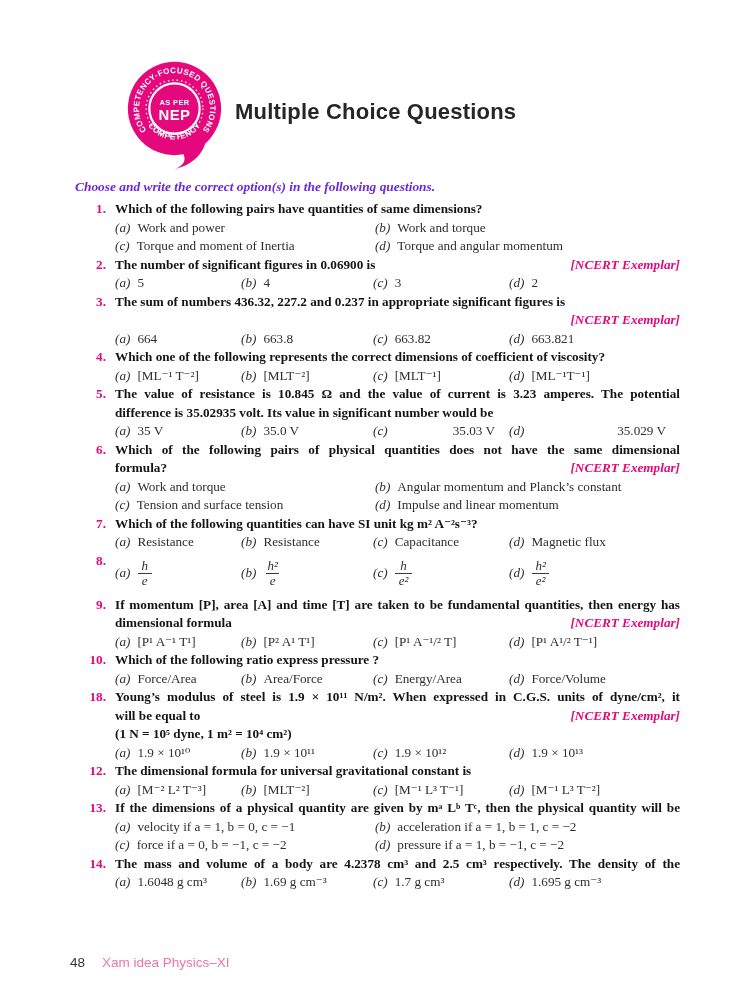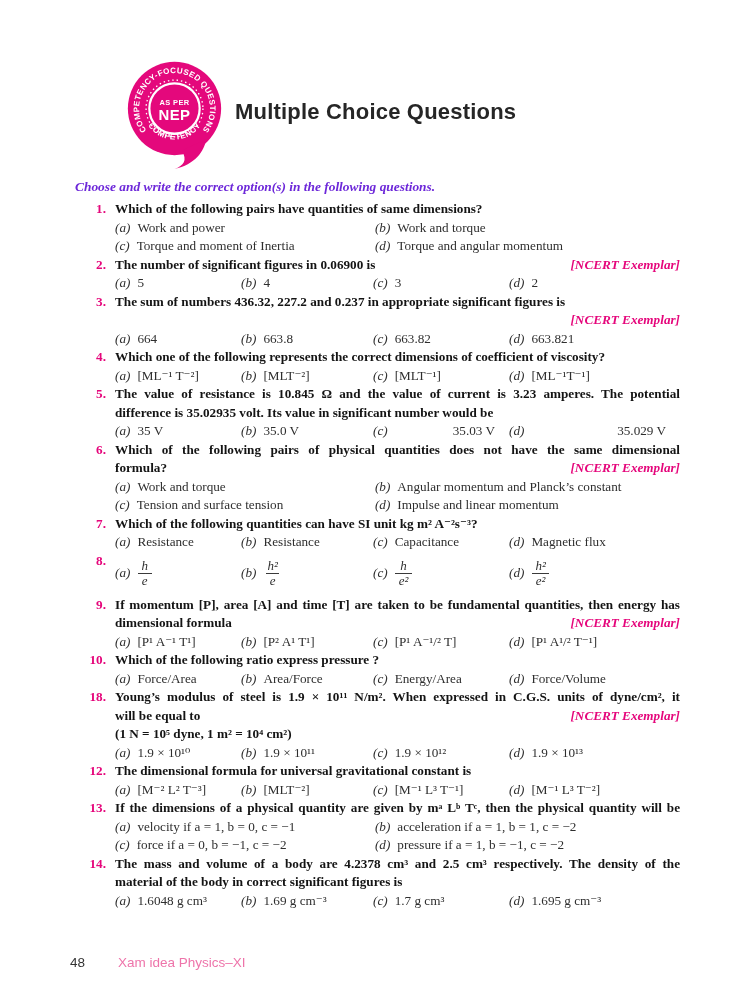--- a/index.html
+++ b/index.html
@@ -33,21 +33,21 @@
   .opts.fracs .opt{align-items:center;height:44px;}
   .frac{display:inline-flex;flex-direction:column;align-items:center;font-style:italic;font-size:13px;line-height:1.12;color:#2e2e2e;}
   .fden{border-top:1.2px solid #3a3a3a;}
   .fnum,.fden{padding:0 4px;}
   
   .footer{
     position:absolute;left:70px;bottom:38px;display:flex;gap:17px;align-items:baseline;
     font-family:"Liberation Sans","DejaVu Sans",sans-serif;font-size:13.5px;
   }
   .footer .pageno{color:#333333;}
-  .footer .book{color:#ee74aa;margin-left:16px;}
+  .footer .book{color:#ee74aa;}
 </style>
 </head>
 <body>
 
 <div class="page">
 
   <div class="header">
     <svg class="badge-svg" viewBox="0 0 104 118" aria-hidden="true">
       <circle cx="52" cy="52" r="50" fill="#e4087c"></circle>
       <path d="M 60 97 C 66 108 62 113 52 117 C 74 112 84 98 86 85 Z" fill="#e4087c"></path>
@@ -412,21 +412,20 @@
                 <span class="opt-label">(d)</span>
                 <span class="opt-text">pressure if a = 1, b = −1, c = −2</span>
               </div>
             </div>
           </div>
         </div>
         <div class="q-row">
           <div class="q-num">14.</div>
           <div class="q-body">
             <div class="q-line stretch"><span class="q-text">The mass and volume of a body are 4.2378 cm³ and 2.5 cm³ respectively. The density of the</span></div>
-            <div class="q-line"><span class="q-text">material of the body in correct significant figures is</span></div>
             <div class="opts row4">
               <div class="opt">
                 <span class="opt-label">(a)</span>
                 <span class="opt-text">1.6048 g cm³</span>
               </div>
               <div class="opt">
                 <span class="opt-label">(b)</span>
                 <span class="opt-text">1.69 g cm⁻³</span>
               </div>
               <div class="opt">

